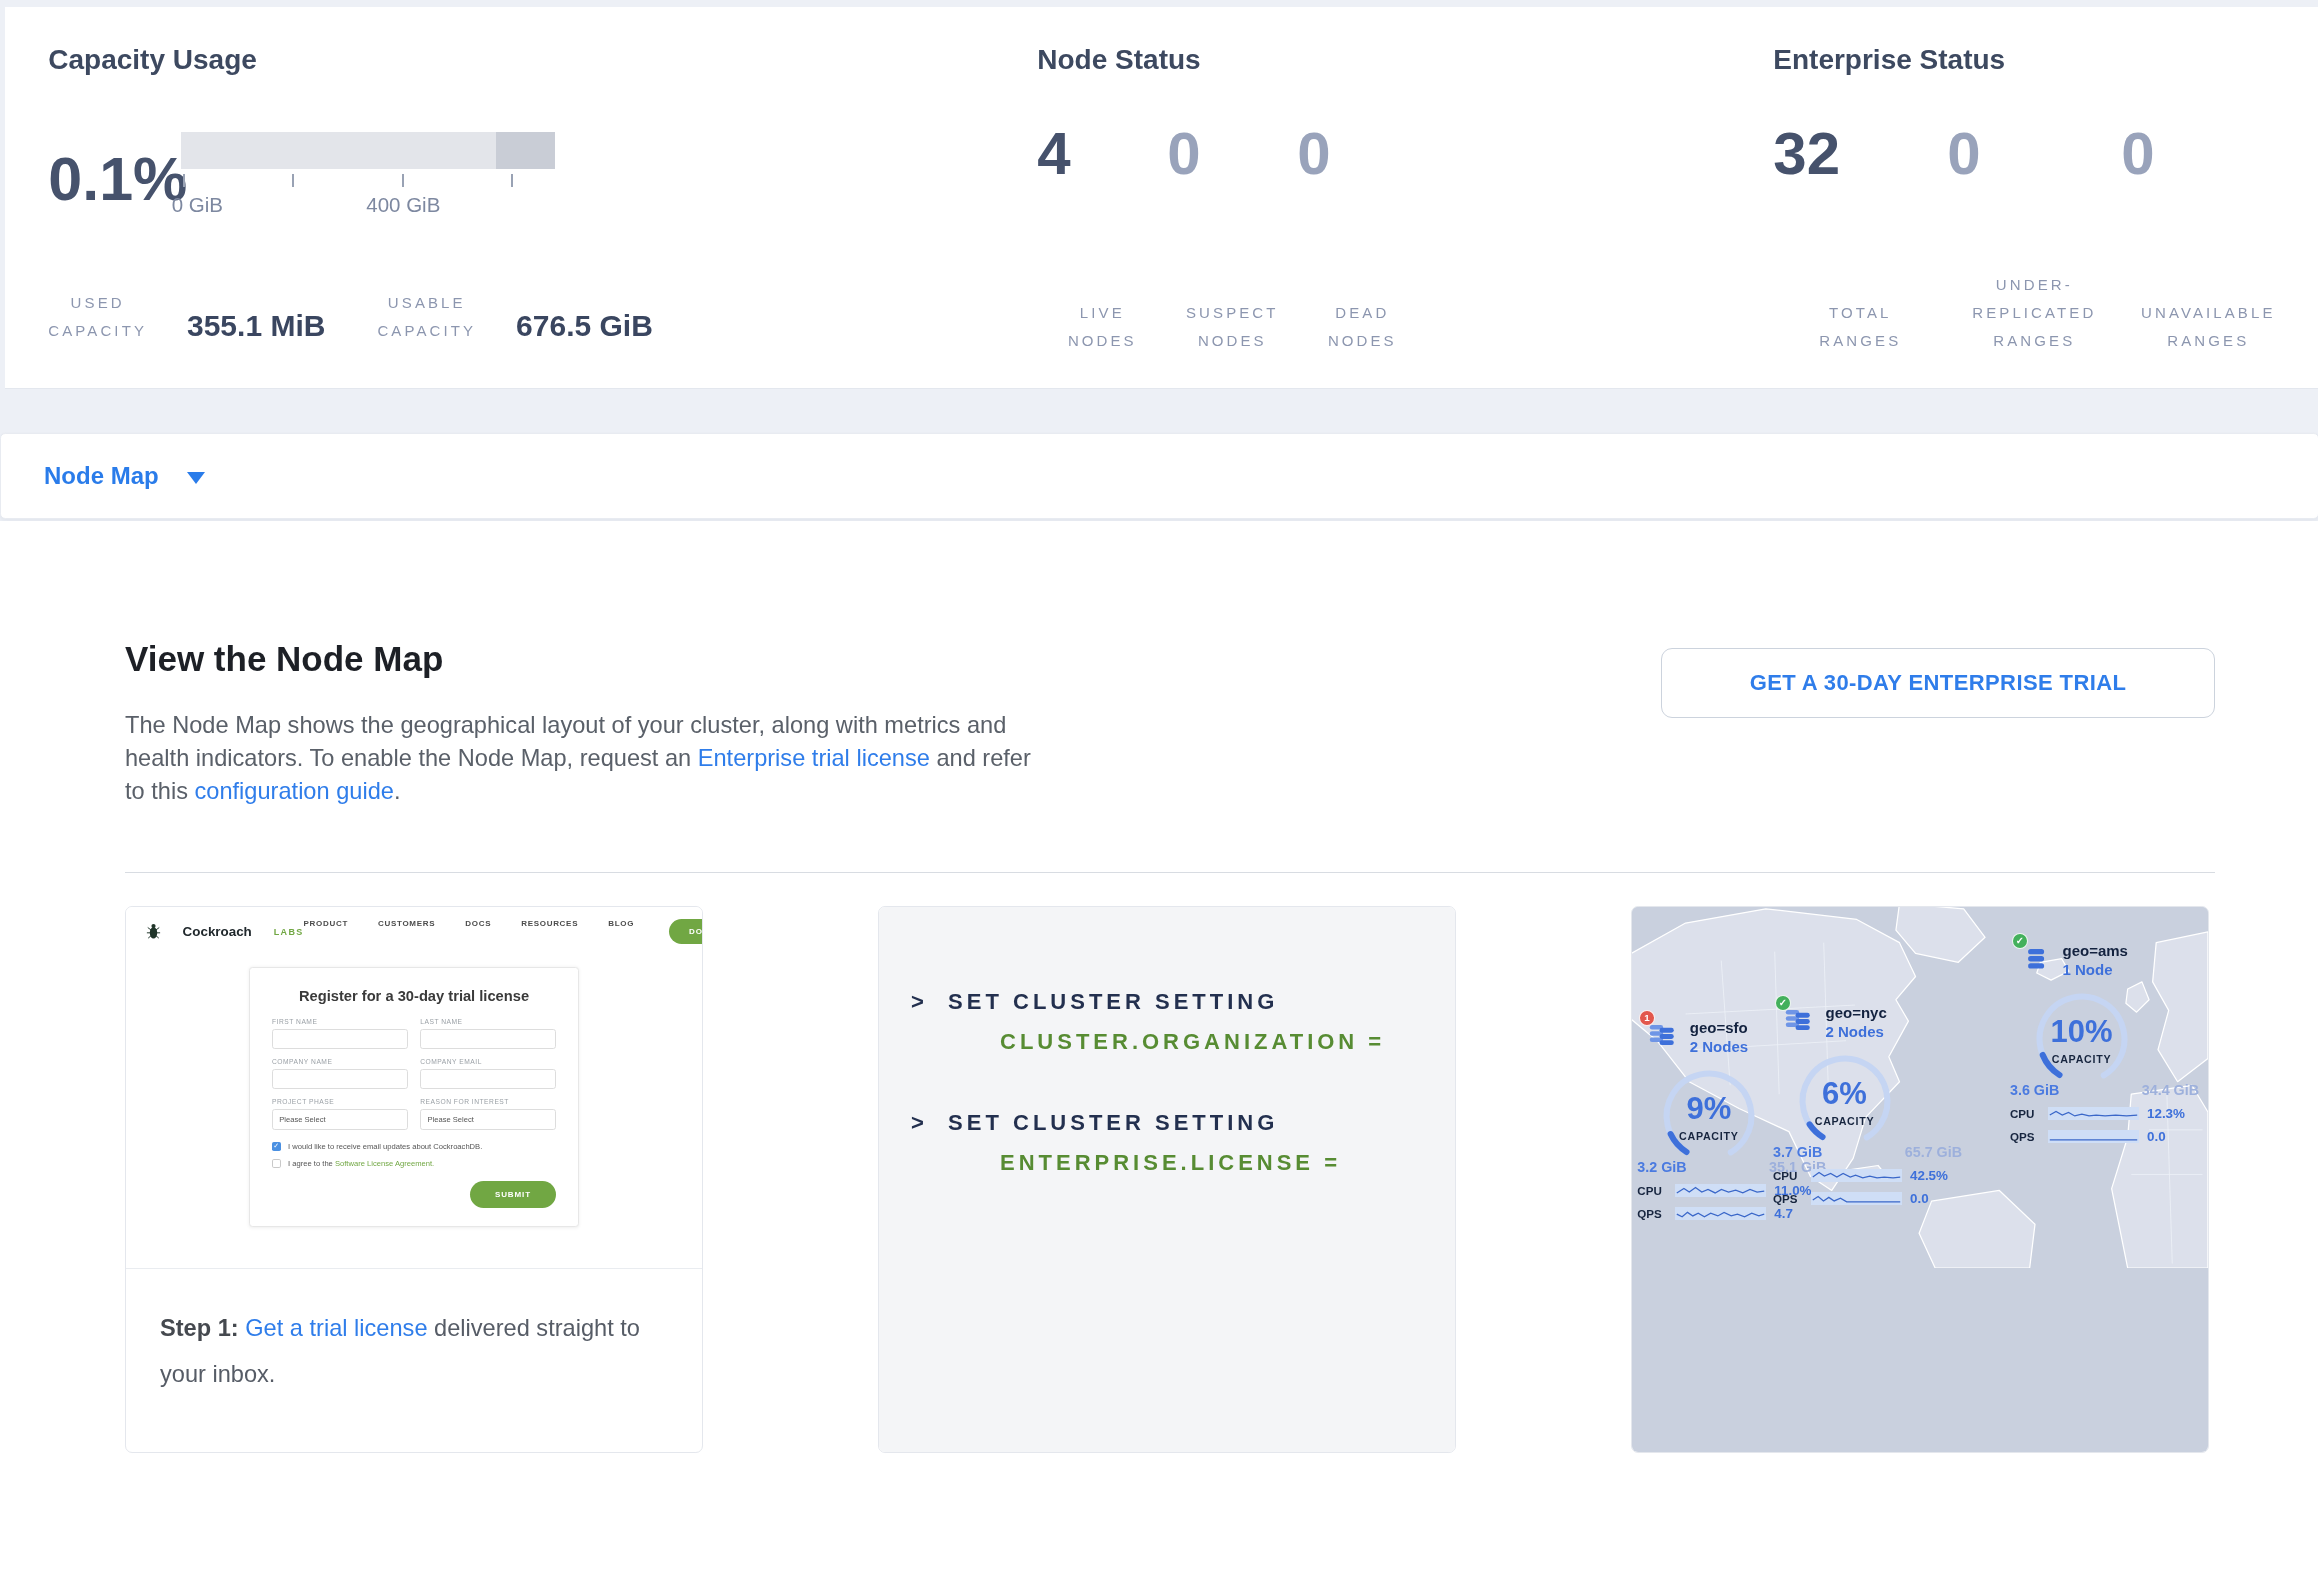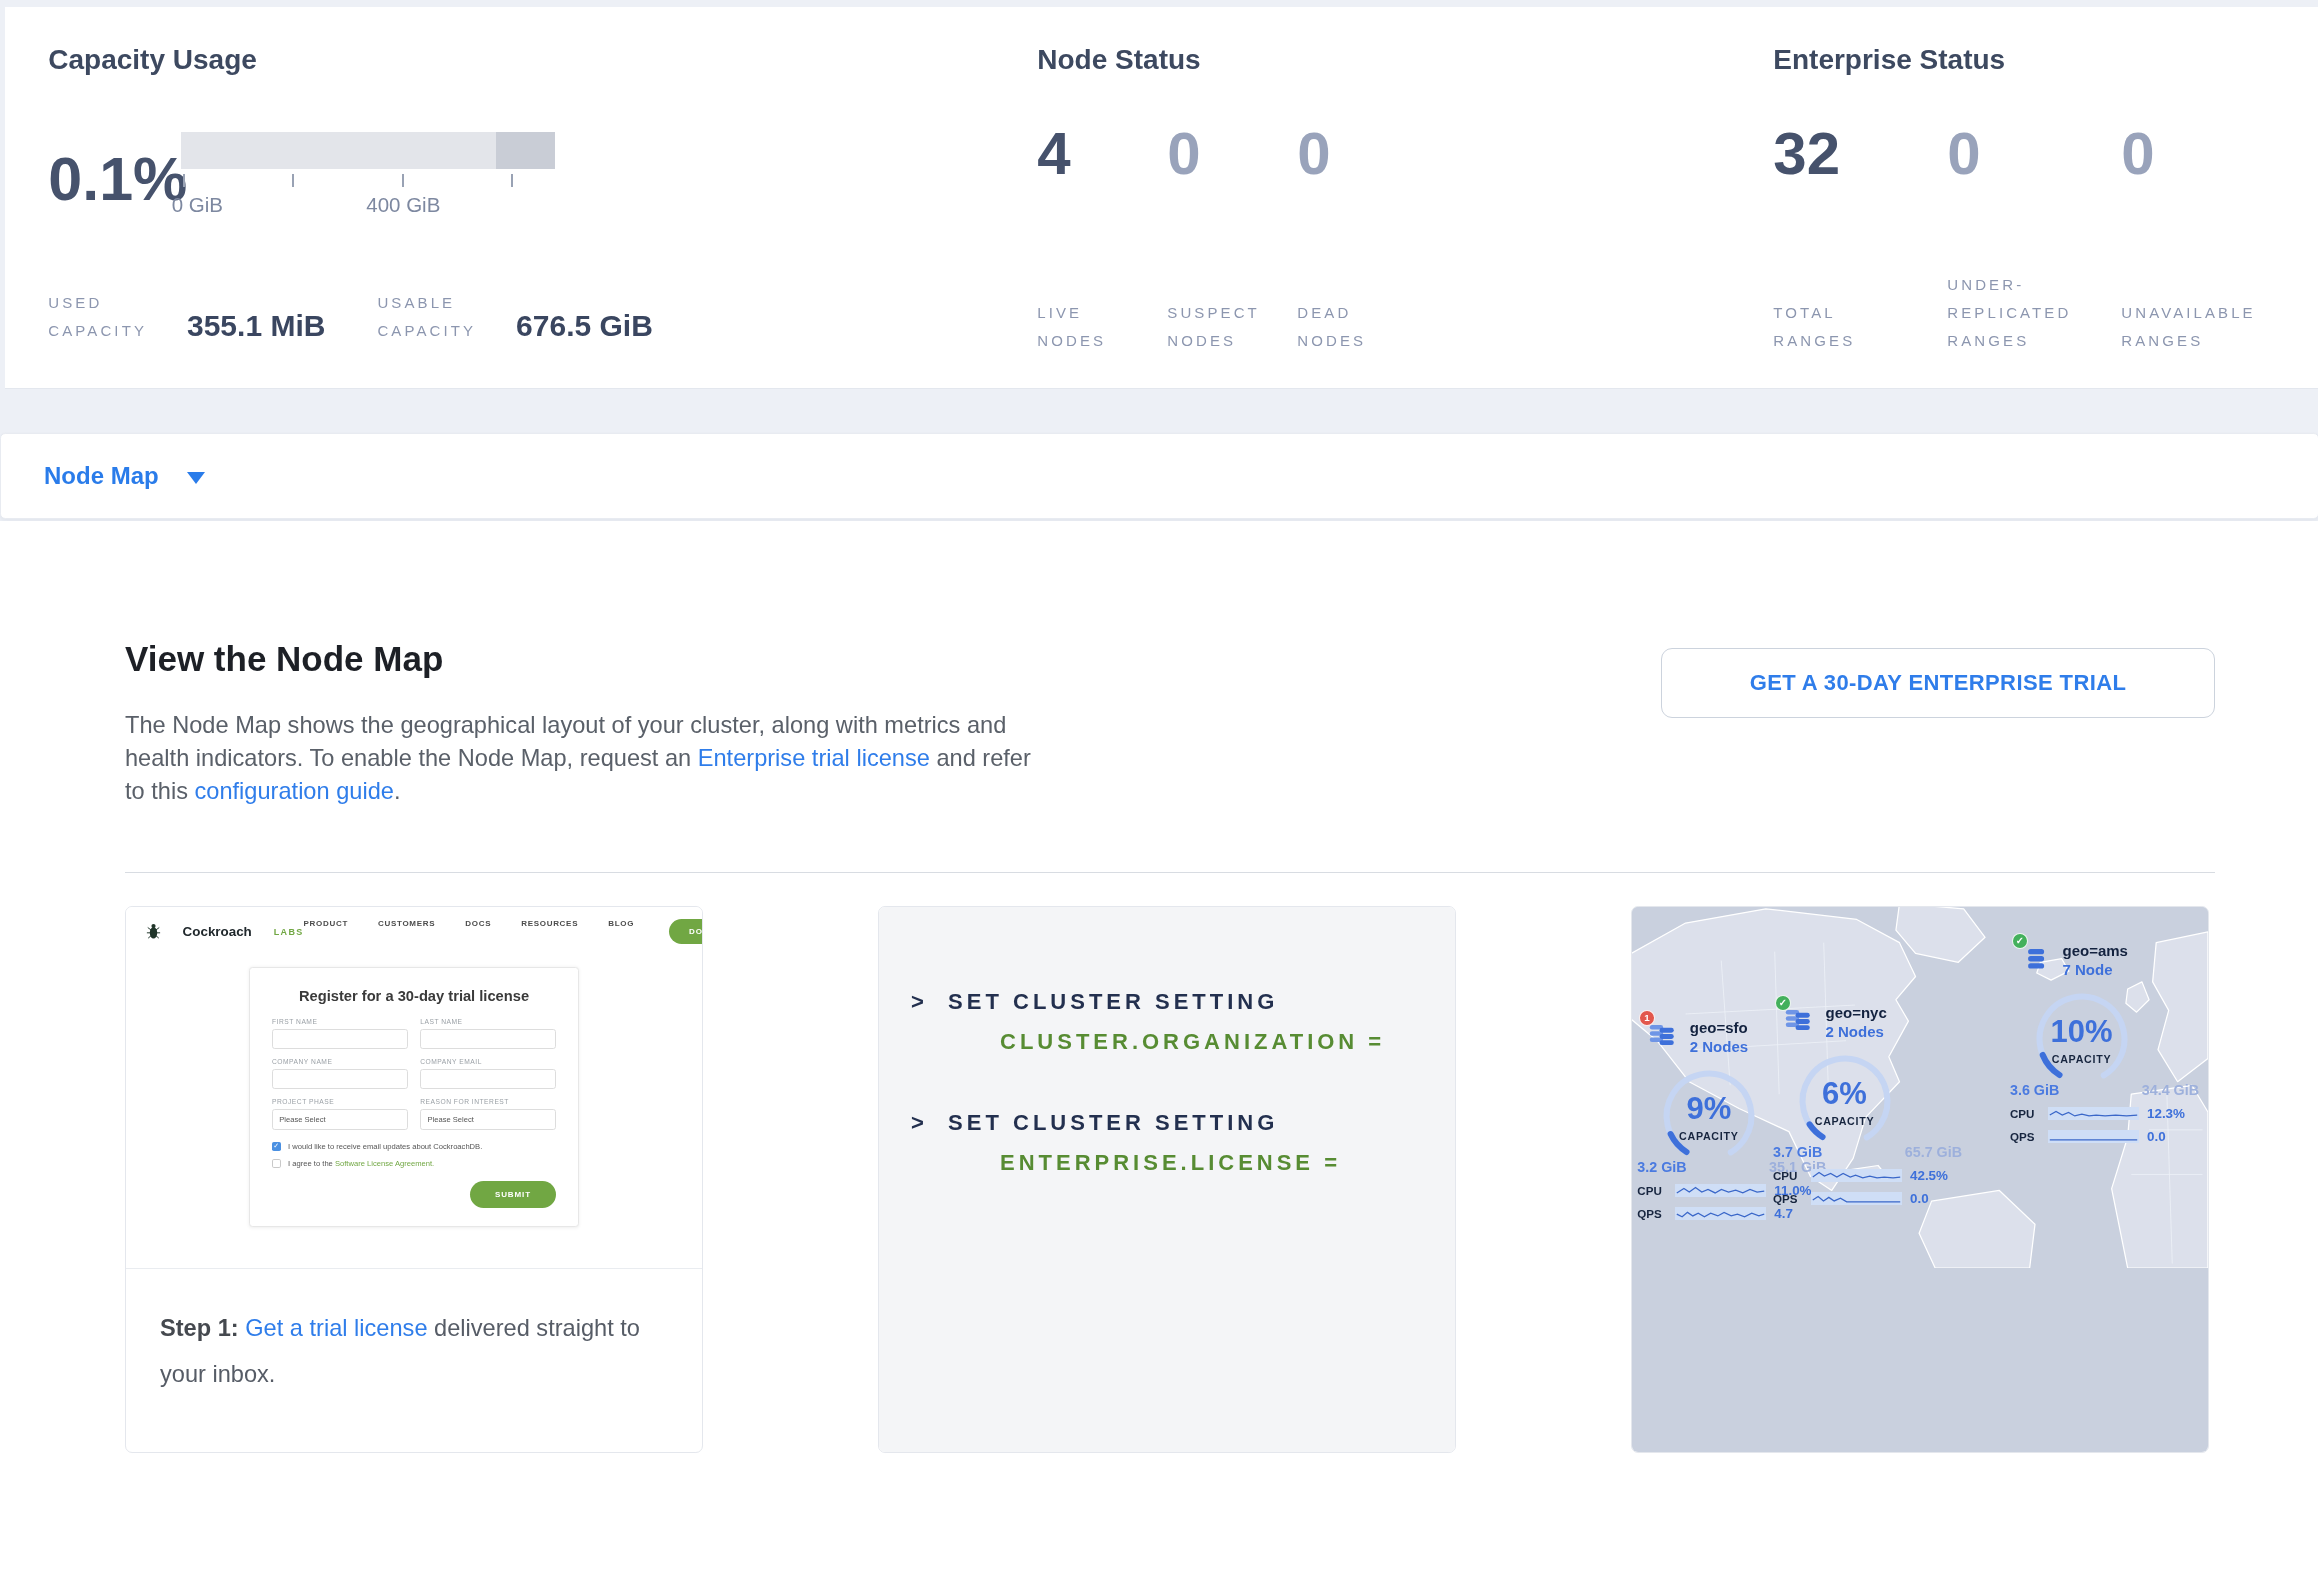--- a/index.html
+++ b/index.html
@@ -19,21 +19,21 @@
   .cap-pct { font-size:61px; font-weight:700; color:#46526c; width:133px; }
   .cap-bar-wrap { position:relative; width:374px; height:107px; }
   .cap-bar { position:absolute; top:7.1px; left:0; width:374px; height:37px; display:flex; }
   .cap-bar .seg-light { width:316px; background:#e3e5ea; }
   .cap-bar .seg-dark { width:59px; background:#c9cdd6; }
   .tick { position:absolute; top:49px; width:1.8px; height:12.5px; background:#99a2b4; }
   .tick-label { position:absolute; top:68px; font-size:20.5px; color:#7d88a0; transform:translateX(-50%); white-space:nowrap; }
 
   .cap-stats { position:absolute; top:282px; left:0; display:flex; align-items:flex-end; gap:52px; }
   .cap-pair { display:flex; align-items:flex-end; gap:40px; }
-  .mini-label { font-size:15px; letter-spacing:3.1px; color:#8c96af; line-height:28px; white-space:nowrap; }
+  .mini-label { font-size:15px; letter-spacing:3.1px; color:#8c96af; line-height:28px; white-space:nowrap;text-align:center; }
   .big-val { font-size:30px; font-weight:700; color:#3a4660; padding-bottom:1.8px; white-space:nowrap; }
 
   .num-row { position:absolute; top:112px; left:0; display:flex; }
   .num { font-size:60px; font-weight:700; }
   .num.dark { color:#46526c; }
   .num.light { color:#99a3bb; }
   .w145 { width:130px; }
   .w195 { width:174px; }
   .labels-row { position:absolute; top:264px; left:0; height:84px; display:flex; align-items:flex-end; }
 
@@ -445,21 +445,21 @@
             <span class="gn-badge ok">✓</span>
             <svg width="32" height="32" viewBox="0 0 36 36">
               <g fill="#3e70da">
                   <rect x="8" y="9" width="18" height="6" rx="3"></rect>
                   <rect x="8" y="17" width="18" height="6" rx="3"></rect>
                   <rect x="8" y="25" width="18" height="6" rx="3"></rect>
                 </g>
             </svg>
             <div>
               <div class="gn-name">geo=ams</div>
-              <div class="gn-count">7 Node</div>
+              <div class="gn-count">1 Node</div>
             </div>
           </div>
           <div class="gauge">
             <svg width="118" height="100" viewBox="0 0 132 132">
               <circle cx="66" cy="66" r="56" fill="none" stroke="#c5d5f3" stroke-width="8" stroke-linecap="round" stroke-dasharray="290 62" transform="rotate(122 66 66)"></circle>
               <circle cx="66" cy="66" r="56" fill="none" stroke="#3e70da" stroke-width="8" stroke-linecap="round" stroke-dasharray="35 317" transform="rotate(122 66 66)"></circle>
             </svg>
             <div class="pct">10%</div>
             <div class="capl">CAPACITY</div>
           </div>

